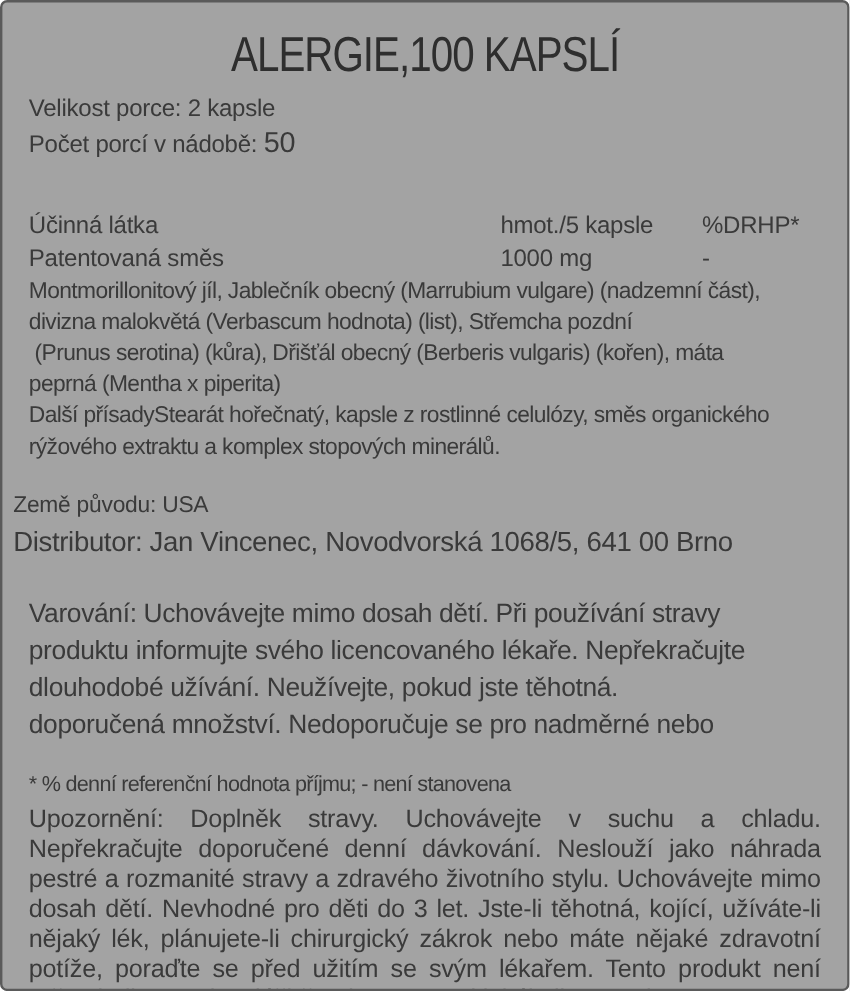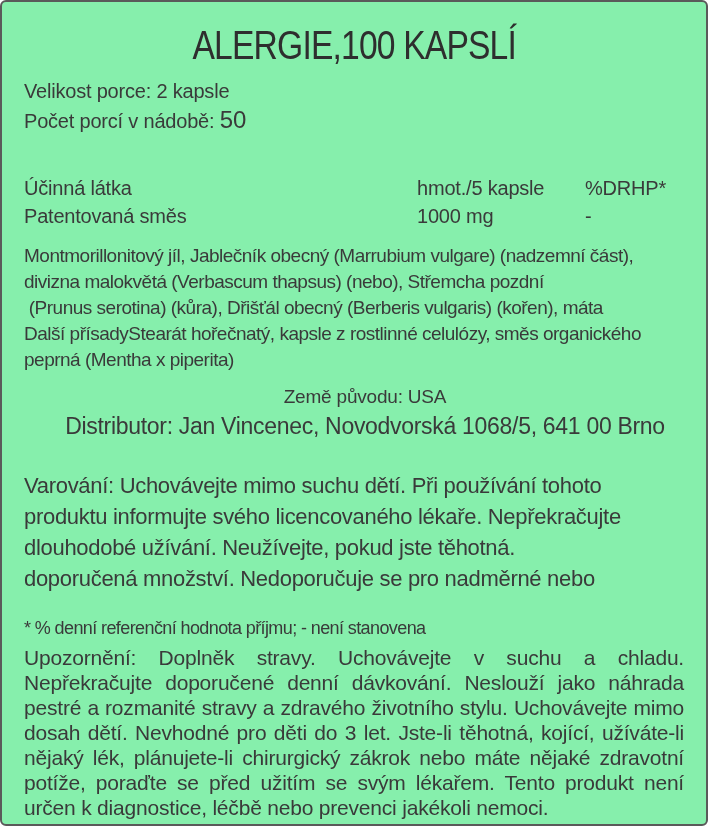--- a/index.html
+++ b/index.html
@@ -6,21 +6,21 @@
   html, body { background: #ffffff; }
   body {
     width: 708px; height: 826px;
     font-family: "Liberation Sans", "DejaVu Sans", sans-serif;
     color: #3a3a3a;
   }
   .label {
     width: 708px; height: 826px;
     border: 2px solid #5a5a5a;
     border-radius: 6px;
-    background: #86efac;
+    background: #a3a3a3;
     overflow: hidden;
   }
   .title {
     margin-top: 20px;
     text-align: center;
     font-size: 41px;
     font-weight: 400;
     color: #2e2e2e;
     letter-spacing: -1px;
     white-space: nowrap;
@@ -36,29 +36,29 @@
   .facts-row {
     display: grid;
     grid-template-columns: 393px 168px 103px;
     padding-left: 22px;
     font-size: 20px;
     line-height: 28px;
     letter-spacing: -0.2px;
   }
   .facts-row .col3 { padding-right: 26px; }
 
-  .ingredients { margin-top: 13px; padding-left: 22px; }
+  .ingredients { margin-top: 0; padding-left: 22px; }
   .ing-line {
     font-size: 19px;
     line-height: 26px;
     letter-spacing: -0.5px;
     white-space: pre;
   }
 
-  .origin { margin-top: 12px; padding-left: 22px; text-align: center; }
+  .origin { margin-top: 24px; padding-left: 9px; }
   .country { font-size: 19px; line-height: 24px; letter-spacing: -0.2px; white-space: pre; }
   .distributor { font-size: 23px; line-height: 30px; margin-top: 2px; letter-spacing: -0.3px; white-space: pre; }
 
   .warning { margin-top: 29px; padding-left: 22px; }
   .warn-line {
     font-size: 22px;
     line-height: 31px;
     letter-spacing: -0.3px;
     white-space: pre;
   }
@@ -99,34 +99,35 @@
       <div class="col3">%DRHP*</div>
     </div>
     <div class="facts-row">
       <div class="col1">Patentovaná směs</div>
       <div class="col2">1000 mg</div>
       <div class="col3">-</div>
     </div>
 
     <div class="ingredients">
       <div class="ing-line">Montmorillonitový jíl, Jablečník obecný (Marrubium vulgare) (nadzemní část),</div>
-      <div class="ing-line">divizna malokvětá (Verbascum thapsus) (nebo), Střemcha pozdní</div>
+      <div class="ing-line">divizna malokvětá (Verbascum hodnota) (list), Střemcha pozdní</div>
       <div class="ing-line"> (Prunus serotina) (kůra), Dřišťál obecný (Berberis vulgaris) (kořen), máta</div>
+      <div class="ing-line">peprná (Mentha x piperita)</div>
       <div class="ing-line">Další přísadyStearát hořečnatý, kapsle z rostlinné celulózy, směs organického</div>
-      <div class="ing-line">peprná (Mentha x piperita)</div>
+      <div class="ing-line">rýžového extraktu a komplex stopových minerálů.</div>
     </div>
   </div>
 
   <div class="origin">
     <div class="country">Země původu: USA</div>
     <div class="distributor">Distributor: Jan Vincenec, Novodvorská 1068/5, 641 00 Brno</div>
   </div>
 
   <div class="warning">
-    <div class="warn-line">Varování: Uchovávejte mimo suchu dětí. Při používání tohoto</div>
+    <div class="warn-line">Varování: Uchovávejte mimo dosah dětí. Při používání stravy</div>
     <div class="warn-line">produktu informujte svého licencovaného lékaře. Nepřekračujte</div>
     <div class="warn-line">dlouhodobé užívání. Neužívejte, pokud jste těhotná.</div>
     <div class="warn-line">doporučená množství. Nedoporučuje se pro nadměrné nebo</div>
   </div>
 
   <div class="footnote">* % denní referenční hodnota příjmu; - není stanovena</div>
 
   <div class="notice">Upozornění: Doplněk stravy. Uchovávejte v suchu a chladu. Nepřekračujte doporučené denní dávkování. Neslouží jako náhrada pestré a rozmanité stravy a zdravého životního stylu. Uchovávejte mimo dosah dětí. Nevhodné pro děti do 3 let. Jste-li těhotná, kojící, užíváte-li nějaký lék, plánujete-li chirurgický zákrok nebo máte nějaké zdravotní potíže, poraďte se před užitím se svým lékařem. Tento produkt není určen k diagnostice, léčbě nebo prevenci jakékoli nemoci.</div>
 
 </div>

